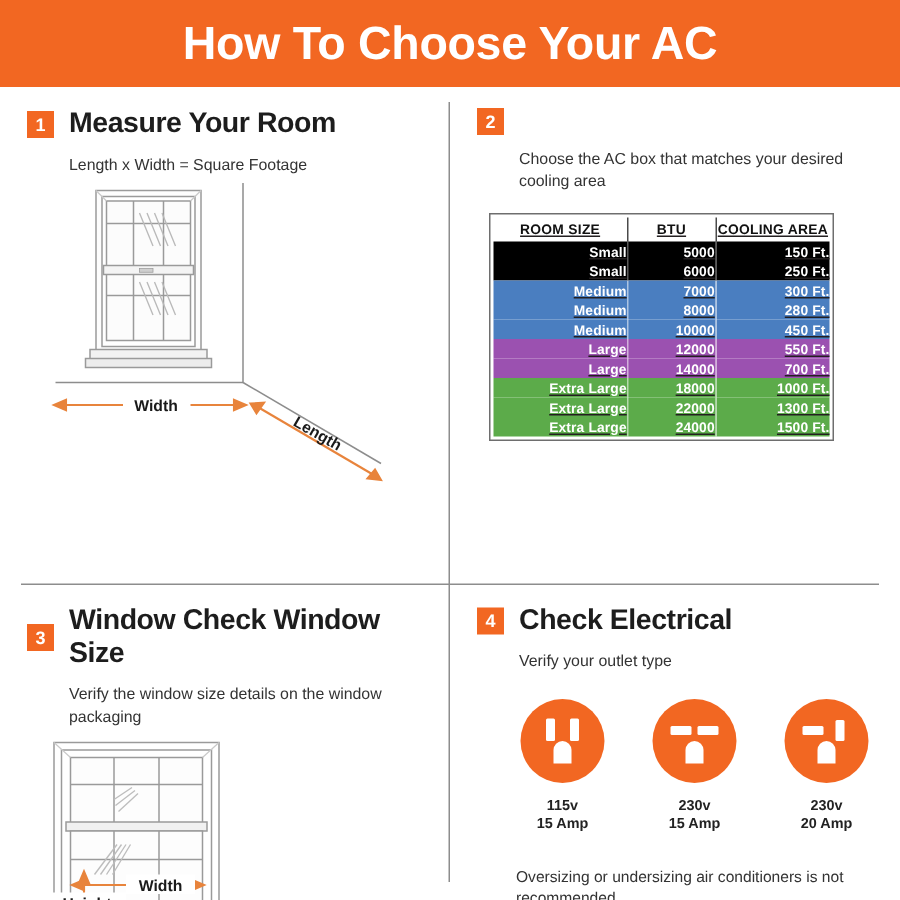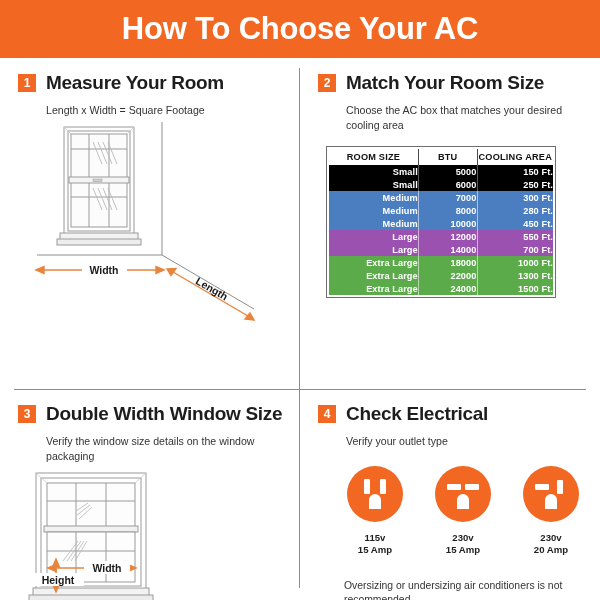--- a/index.html
+++ b/index.html
@@ -43,21 +43,21 @@
     margin:9px 0 0 28px;font-size:10.6px;line-height:1.38;color:#333;max-width:240px;
   }
 
   
   .art1{position:relative;margin-left:4px;margin-top:4px;width:275px;height:200px;}
   .art3{position:relative;margin-left:4px;margin-top:6px;width:275px;height:145px;}
   svg{display:block;overflow:visible;}
 
   
   .tblwrap{margin:14px 0 0 8px;border:1px solid #6e6e6e;background:#fff;padding:2px;width:224px;}
-  table.ac{border-collapse:collapse;width:100%;font-size:9.2px;font-weight:bold;table-layout:fixed;}
+  table.ac{border-collapse:collapse;width:100%;font-size:9.2px;font-weight:bold;table-layout:fixed;text-decoration:underline;}
   table.ac th{
     color:#111;background:#fff;padding:3px 0 3px 0;text-align:center;font-size:9.2px;letter-spacing:0.2px;
   }
   table.ac th.c1{width:40%;}
   table.ac th.c2{width:26%;border-left:1px solid #4a4a4a;border-right:1px solid #4a4a4a;}
   table.ac th.c3{width:34%;text-align:center;}
   table.ac td{padding:1.5px 0;text-align:right;font-size:9.2px;letter-spacing:0.1px;}
   table.ac td.c2{border-left:1px solid rgba(255,255,255,.55);border-right:1px solid rgba(255,255,255,.55);}
   tr.small td{background:#000000;color:#ffffff;}
   tr.small td.c2{border-color:#5a5a5a;}
@@ -146,21 +146,20 @@
             <polygon points="232,198 223,197 228,191"></polygon>
           </g>
           <text class="dimtxt" x="188" y="170" text-anchor="middle" transform="rotate(30,188,170)">Length</text>
         </svg>
       </div>
     </div>
 
     <div class="quad q2">
       <div class="stephead">
         <div class="num">2</div>
-        <div class="steptitle">Match Your Room Size</div>
       </div>
       <div class="sub">Choose the AC box that matches your desired cooling area</div>
 
       <div class="tblwrap">
         <table class="ac">
           <thead>
             <tr>
               <th class="c1">ROOM SIZE</th>
               <th class="c2">BTU</th>
               <th class="c3">COOLING AREA</th>
@@ -218,21 +217,21 @@
                 <td class="c3">1500 Ft.</td>
               </tr>
             </tbody>
         </table>
       </div>
     </div>
 
     <div class="quad q3">
       <div class="stephead">
         <div class="num">3</div>
-        <div class="steptitle">Double Width Window Size</div>
+        <div class="steptitle">Window Check Window Size</div>
       </div>
       <div class="sub">Verify the window size details on the window packaging</div>
 
       <div class="art3">
         <svg width="275" height="145" viewBox="0 0 275 145">
           <g stroke="#9a9a9a" stroke-width="1" fill="#ffffff">
             <rect x="14" y="4" width="110" height="118"></rect>
             <rect x="19" y="9" width="100" height="108"></rect>
             <rect x="25" y="14" width="88" height="45" fill="#fdfdfd"></rect>
             <line x1="25" y1="32" x2="113" y2="32"></line>

